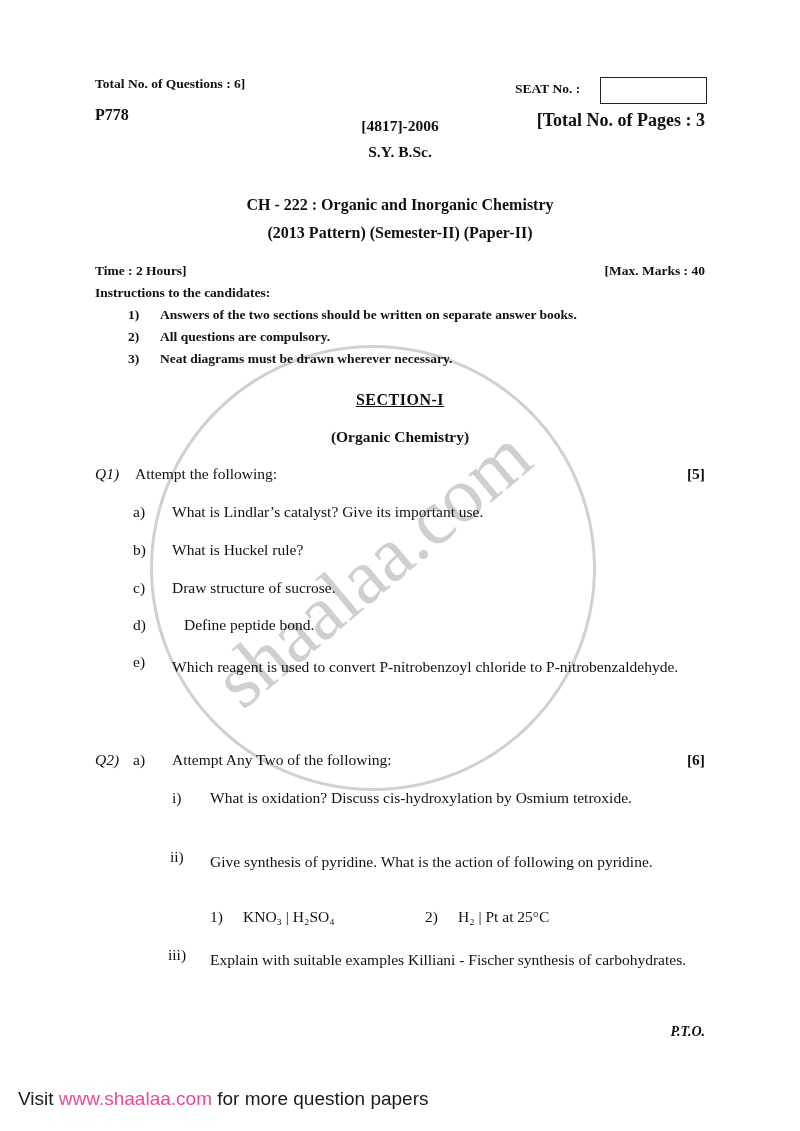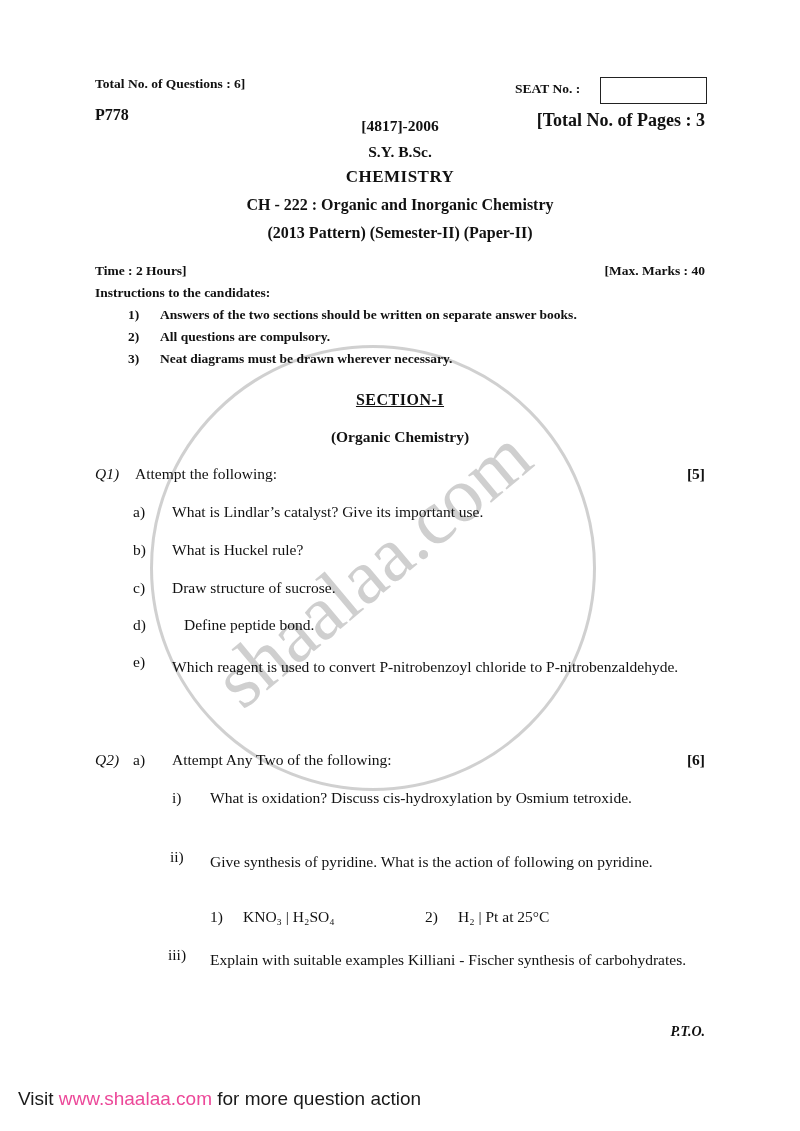--- a/index.html
+++ b/index.html
@@ -72,21 +72,20 @@
 
   <div class="abs tiny-bold" style="left:95px;top:76px">Total No. of Questions : 6]</div>
   <div class="abs tiny-bold" style="left:515px;top:81px">SEAT No. :</div>
   <div class="seat-box" style="left:600px;top:77px"></div>
 
   <div class="abs b" style="left:95px;top:106px;font-size:16px">P778</div>
   <div class="abs center head-line" style="top:117px">[4817]-2006</div>
   <div class="abs right-edge b" style="top:110px;font-size:18px">[Total No. of Pages : 3</div>
 
   <div class="abs center head-line" style="top:143px">S.Y. B.Sc.</div>
-  <div class="abs center subject" style="top:167px">CHEMISTRY</div>
   <div class="abs center head-line" style="top:196px;font-size:16px">CH - 222 : Organic and Inorganic Chemistry</div>
   <div class="abs center head-line" style="top:224px;font-size:16px">(2013 Pattern) (Semester-II) (Paper-II)</div>
 
   <div class="abs instr" style="left:95px;top:263px">Time : 2 Hours]</div>
   <div class="abs right-edge instr" style="top:263px">[Max. Marks : 40</div>
 
   <div class="abs instr" style="left:95px;top:285px">Instructions to the candidates:</div>
   <div class="abs instr" style="left:128px;top:307px">1)</div>
   <div class="abs instr" style="left:160px;top:307px">Answers of the two sections should be written on separate answer books.</div>
   <div class="abs instr" style="left:128px;top:329px">2)</div>
@@ -131,16 +130,16 @@
   <div class="abs body-txt" style="left:243px;top:908px">KNO₃ | H₂SO₄</div>
   <div class="abs body-txt" style="left:425px;top:908px">2)</div>
   <div class="abs body-txt" style="left:458px;top:908px">H₂ | Pt at 25°C</div>
 
   <div class="abs body-txt" style="left:168px;top:946px">iii)</div>
   <div class="abs body-txt jtext" style="left:210px;top:946px;width:497px">Explain with suitable examples Killiani - Fischer synthesis of carbohydrates.</div>
 
   <div class="abs right-edge pto" style="top:1024px">P.T.O.</div>
 
   <div class="footer-bar">
-    <span>Visit </span><span class="footer-link">www.shaalaa.com</span><span> for more question action</span>
+    <span>Visit </span><span class="footer-link">www.shaalaa.com</span><span> for more question papers</span>
   </div>
 
 </div>
 
 </body></html>

